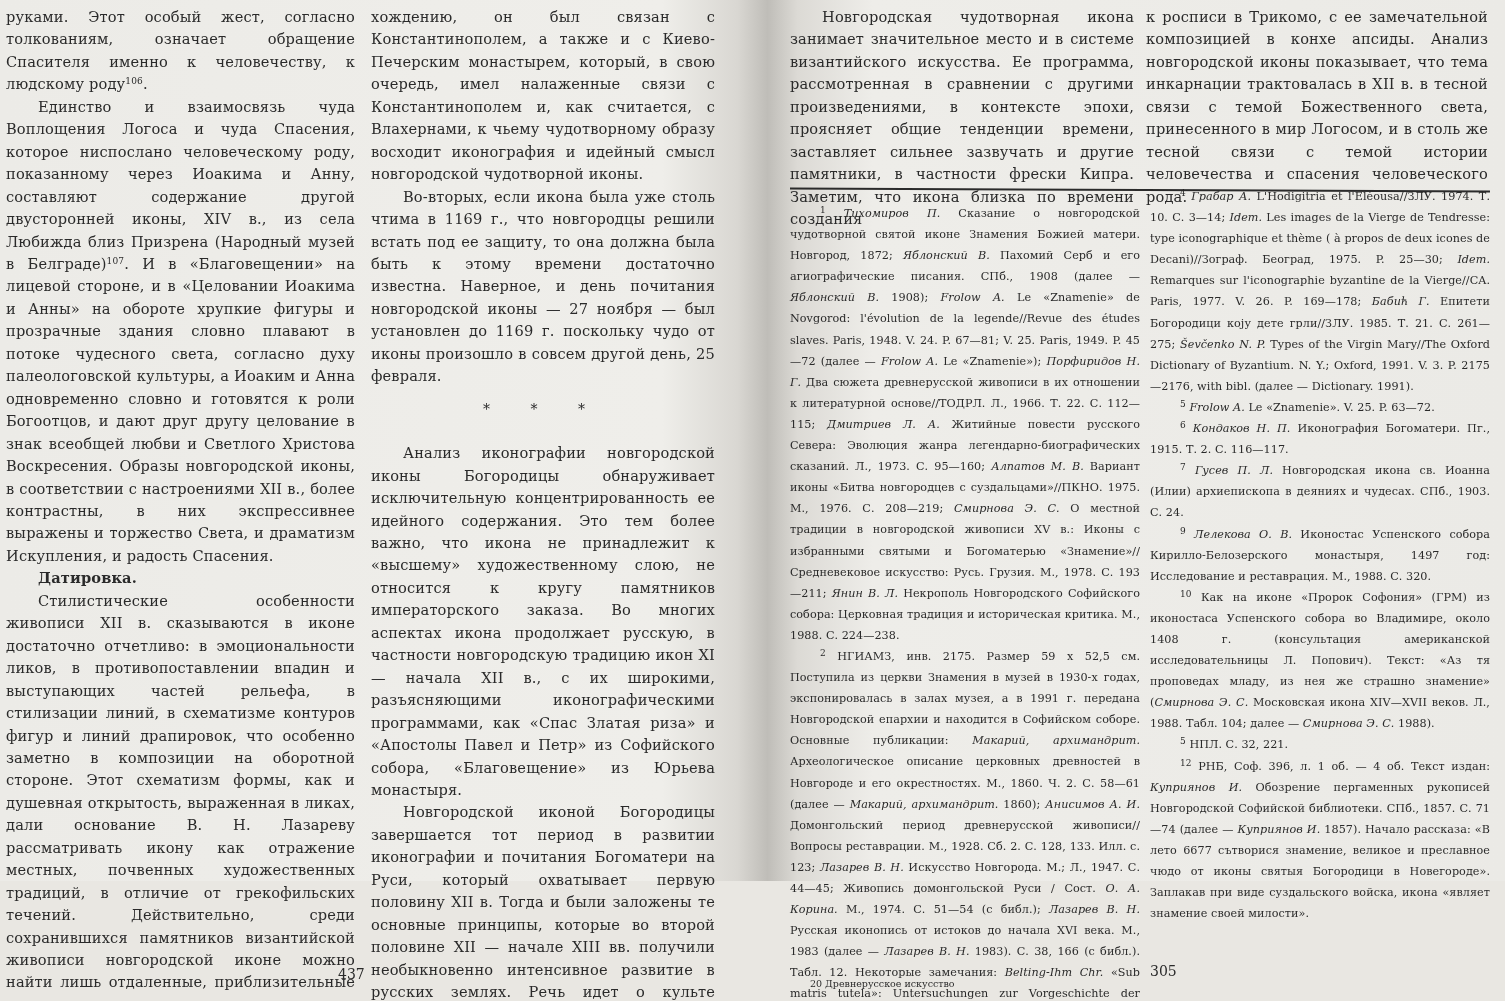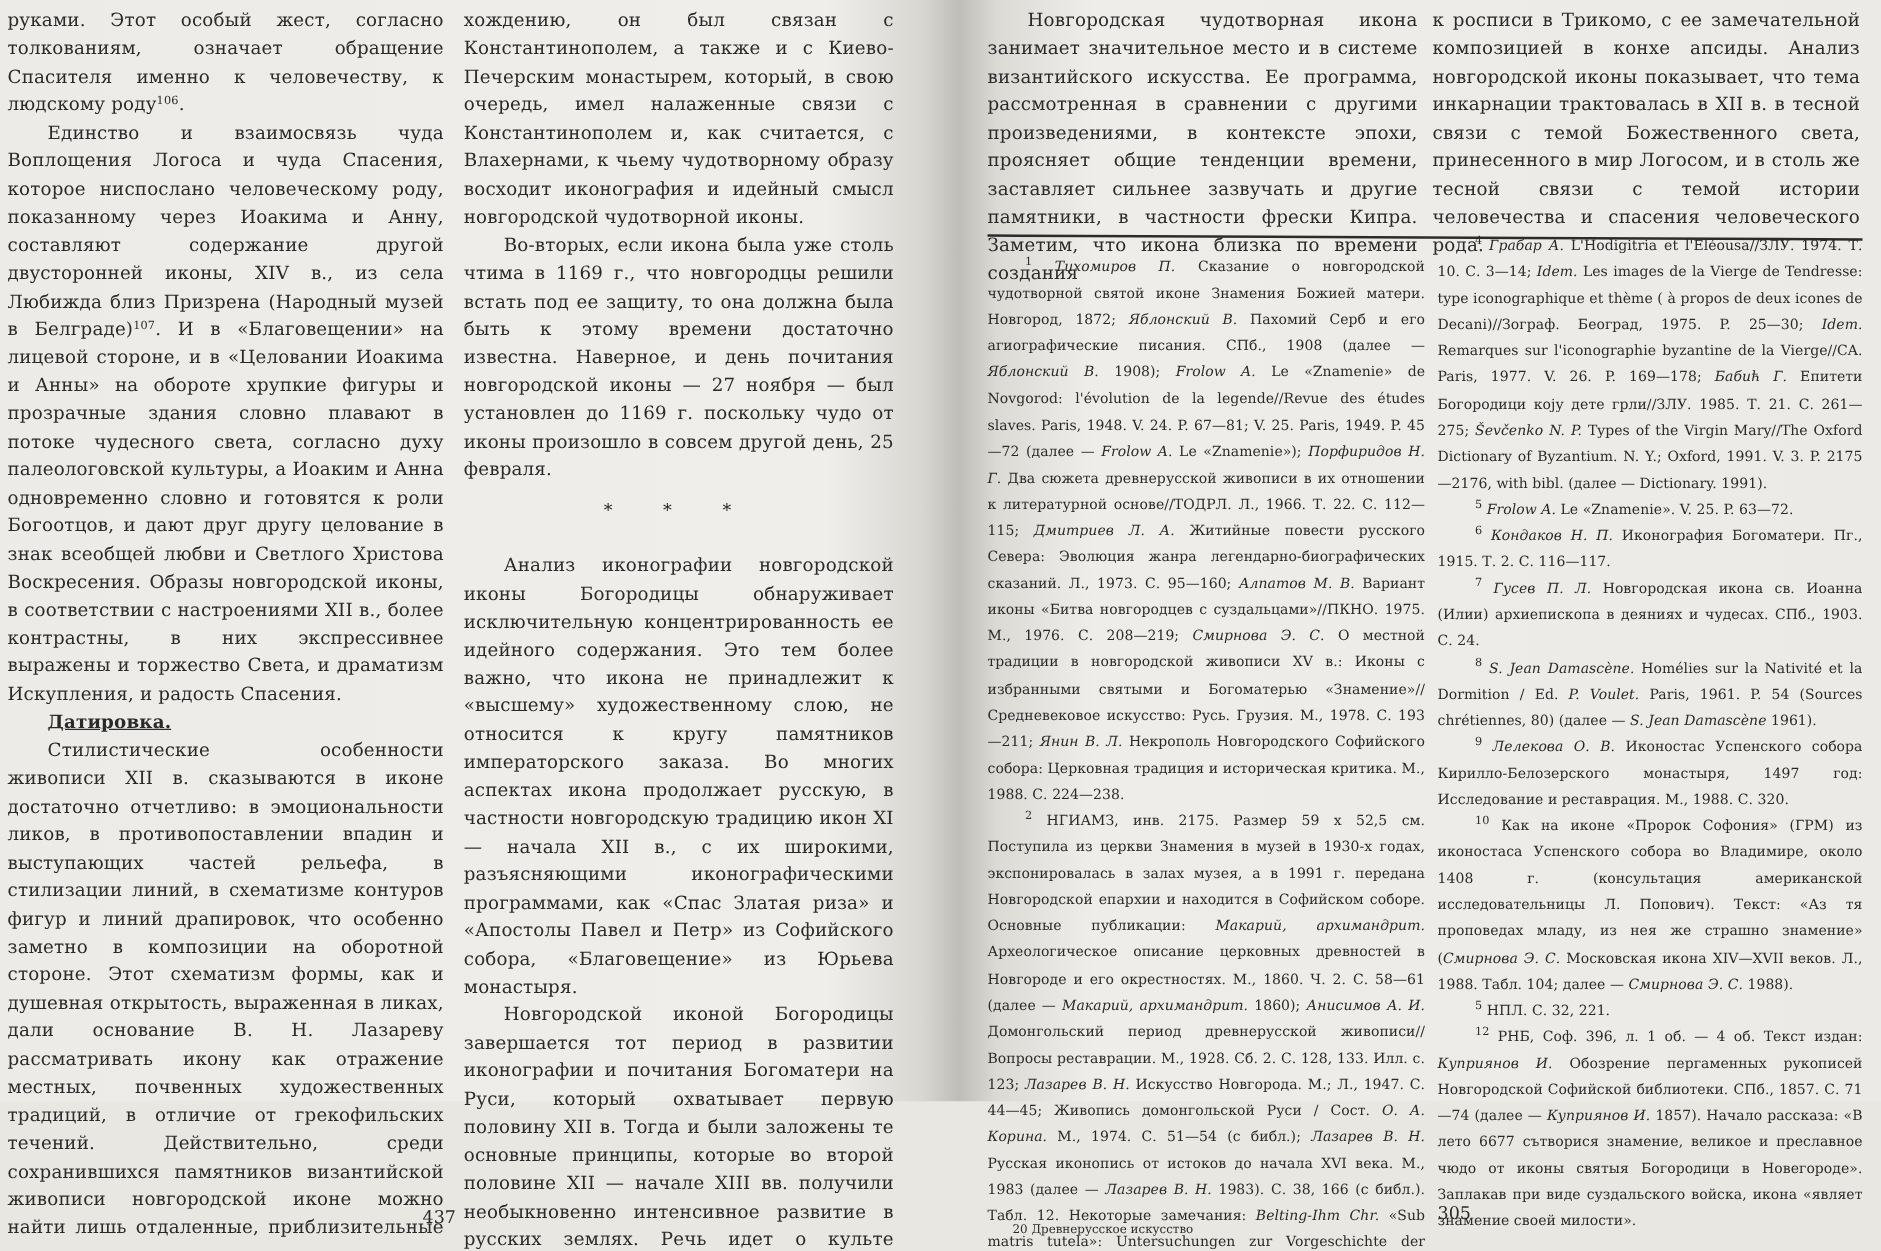--- a/index.html
+++ b/index.html
@@ -1,21 +1,21 @@
 <!DOCTYPE html>
 <html><head>
 <meta charset="utf-8">
 <style>
   html,body{margin:0;padding:0;}
   body{width:1505px;height:1001px;overflow:hidden;background:#e9e7e2;font-family:"DejaVu Serif",serif;color:#2a2a2a;}
   .spread{position:relative;width:1505px;height:881px;background:linear-gradient(90deg,#ecebe7 0%,#efeeea 44%,#d9d7d2 49%,#bfbdb8 51%,#dcdad5 53%,#eeede9 58%,#ebeae6 100%);}
   .col{position:absolute;font-size:14.6px;line-height:22.45px;text-align:justify;letter-spacing:0.15px;}
   .col p{margin:0;text-indent:32px;}
   .col p.noind{text-indent:0;}
-  .col p.heading{font-weight:bold;text-indent:32px;text-decoration:underline;}
+  .col p.heading{font-weight:bold;text-indent:32px;}
   .col1{left:6px;top:6px;width:349px;}
   .col2{left:371px;top:6px;width:344px;}
   .col3{left:790px;top:6px;width:344px;}
   .col4{left:1146px;top:6px;width:342px;}
   .stars{text-align:center;margin:10px 0 22px;letter-spacing:18px;font-size:14px;}
   sup{font-size:9px;vertical-align:top;position:relative;top:-3px;}
   .rule{position:absolute;left:790px;top:189px;width:700px;height:2px;background:#2b2b2b;transform:rotate(0.25deg);}
   .fn{position:absolute;font-size:11.2px;line-height:21.1px;text-align:justify;letter-spacing:0.05px;}
   .fn p{margin:0;text-indent:30px;}
   .fn p.cont{text-indent:0;}
@@ -64,21 +64,20 @@
 
   <div class="fn fn1">
       <p><sup>1</sup> <i>Тихомиров П.</i> Сказание о новгородской чудотворной святой иконе Знамения Божией матери. Новгород, 1872; <i>Яблонский В.</i> Пахомий Серб и его агиографические писания. СПб., 1908 (далее — <i>Яблонский В.</i> 1908); <i>Frolow A.</i> Le «Znamenie» de Novgorod: l'évolution de la legende//Revue des études slaves. Paris, 1948. V. 24. P. 67—81; V. 25. Paris, 1949. P. 45—72 (далее — <i>Frolow A.</i> Le «Znamenie»); <i>Порфиридов Н. Г.</i> Два сюжета древнерусской живописи в их отношении к литературной основе//ТОДРЛ. Л., 1966. Т. 22. С. 112—115; <i>Дмитриев Л. А.</i> Житийные повести русского Севера: Эволюция жанра легендарно-биографических сказаний. Л., 1973. С. 95—160; <i>Алпатов М. В.</i> Вариант иконы «Битва новгородцев с суздальцами»//ПКНО. 1975. М., 1976. С. 208—219; <i>Смирнова Э. С.</i> О местной традиции в новгородской живописи XV в.: Иконы с избранными святыми и Богоматерью «Знамение»//Средневековое искусство: Русь. Грузия. М., 1978. С. 193—211; <i>Янин В. Л.</i> Некрополь Новгородского Софийского собора: Церковная традиция и историческая критика. М., 1988. С. 224—238.</p>
       <p><sup>2</sup> НГИАМЗ, инв. 2175. Размер 59 x 52,5 см. Поступила из церкви Знамения в музей в 1930-х годах, экспонировалась в залах музея, а в 1991 г. передана Новгородской епархии и находится в Софийском соборе. Основные публикации: <i>Макарий, архимандрит.</i> Археологическое описание церковных древностей в Новгороде и его окрестностях. М., 1860. Ч. 2. С. 58—61 (далее — <i>Макарий, архимандрит.</i> 1860); <i>Анисимов А. И.</i> Домонгольский период древнерусской живописи//Вопросы реставрации. М., 1928. Сб. 2. С. 128, 133. Илл. с. 123; <i>Лазарев В. Н.</i> Искусство Новгорода. М.; Л., 1947. С. 44—45; Живопись домонгольской Руси / Сост. <i>О. А. Корина.</i> М., 1974. С. 51—54 (с библ.); <i>Лазарев В. Н.</i> Русская иконопись от истоков до начала XVI века. М., 1983 (далее — <i>Лазарев В. Н.</i> 1983). С. 38, 166 (с библ.). Табл. 12. Некоторые замечания: <i>Belting-Ihm Chr.</i> «Sub matris tutela»: Untersuchungen zur Vorgeschichte der Schutzmantelmadonna. Heidelberg, 1976. S. 55, 59 (далее —  1976);  Die Ikonen von Novgorod: Bruch und Kontinuität in Beziehung zur byzantinischen Ästhetik und Ikonographie (12.—15. Jahrhundert)//Russische Ikonen /Hrsg. </p>
     </div>
   <div class="fn fn2">
       <p><sup>4</sup> <i>Грабар А.</i> L'Hodigitria et l'Eléousa//ЗЛУ. 1974. Т. 10. С. 3—14; <i>Idem.</i> Les images de la Vierge de Tendresse: type iconographique et thème ( à propos de deux icones de Decani)//Зограф. Београд, 1975. P. 25—30; <i>Idem.</i> Remarques sur l'iconographie byzantine de la Vierge//CA. Paris, 1977. V. 26. P. 169—178; <i>Бабић Г.</i> Епитети Богородици коју дете грли//ЗЛУ. 1985. Т. 21. С. 261—275; <i>Ševčenko N. P.</i> Types of the Virgin Mary//The Oxford Dictionary of Byzantium. N. Y.; Oxford, 1991. V. 3. P. 2175—2176, with bibl. (далее — Dictionary. 1991).</p>
       <p><sup>5</sup> <i>Frolow A.</i> Le «Znamenie». V. 25. P. 63—72.</p>
       <p><sup>6</sup> <i>Кондаков Н. П.</i> Иконография Богоматери. Пг., 1915. Т. 2. С. 116—117.</p>
       <p><sup>7</sup> <i>Гусев П. Л.</i> Новгородская икона св. Иоанна (Илии) архиепископа в деяниях и чудесах. СПб., 1903. С. 24.</p>
-      <p><sup>8</sup> <i>S. Jean Damascène.</i> Homélies sur la Nativité et la Dormition / Ed. <i>P. Voulet.</i> Paris, 1961. P. 54 (Sources chrétiennes, 80) (далее — <i>S. Jean Damascène</i> 1961).</p>
       <p><sup>9</sup> <i>Лелекова О. В.</i> Иконостас Успенского собора Кирилло-Белозерского монастыря, 1497 год: Исследование и реставрация. М., 1988. С. 320.</p>
       <p><sup>10</sup> Как на иконе «Пророк Софония» (ГРМ) из иконостаса Успенского собора во Владимире, около 1408 г. (консультация американской исследовательницы Л. Попович). Текст: «Аз тя проповедах младу, из нея же страшно знамение» (<i>Смирнова Э. С.</i> Московская икона XIV—XVII веков. Л., 1988. Табл. 104; далее — <i>Смирнова Э. С.</i> 1988).</p>
       <p><sup>5</sup> НПЛ. С. 32, 221.</p>
       <p><sup>12</sup> РНБ, Соф. 396, л. 1 об. — 4 об. Текст издан: <i>Куприянов И.</i> Обозрение пергаменных рукописей Новгородской Софийской библиотеки. СПб., 1857. С. 71—74 (далее — <i>Куприянов И.</i> 1857). Начало рассказа: «В лето 6677 сътворися знамение, великое и преславное чюдо от иконы святыя Богородици в Новегороде». Заплакав при виде суздальского войска, икона «являет знамение своей милости».</p>
     </div>
 
   <div class="sig">20 Древнерусское искусство</div>
   <div class="pagenum pn305">305</div>
 </div>
 

